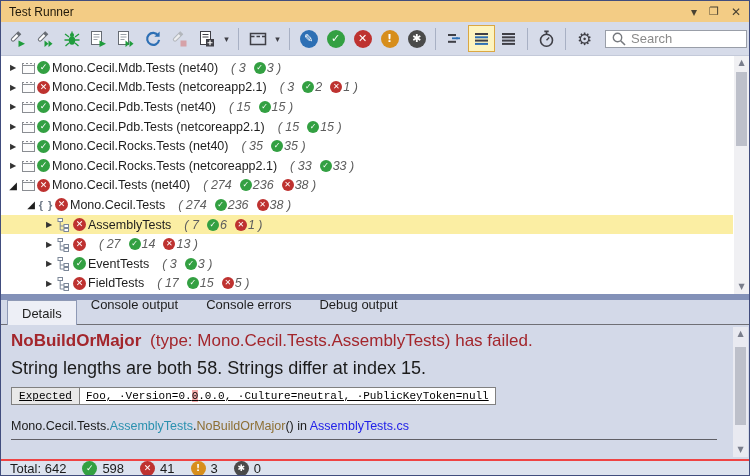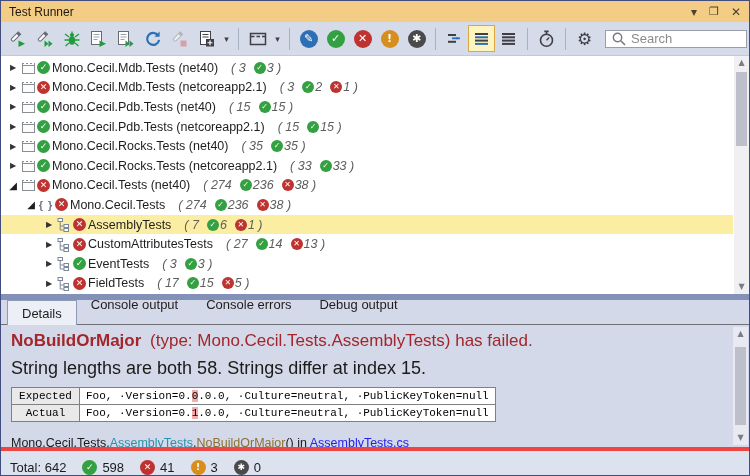--- a/index.html
+++ b/index.html
@@ -59,30 +59,30 @@
   .tabstrip::after { content:""; position:absolute; left:0; right:0; bottom:0; height:1px; background:#6F6F75; }
   .tab { height:32px; line-height:24px; padding:0 14px; font-size:13px; color:#1e1e1e; }
   .tab.active { background:#EDEFF6; border:1px solid #8E99B5; border-bottom:none; position:relative; z-index:1; height:25px; line-height:25px; }
 
   
   .details { flex:1; position:relative; padding:4px 10px 0; overflow:hidden; background:#D3D9E8; }
   .err { font-size:17px; color:#A3262C; margin-top:2px; }
   .err b { font-weight:bold; margin-right:4px; }
   .msg { font-size:18px; color:#1b1b1b; margin-top:7px; }
   .diff { border-collapse:collapse; margin-top:8px; font-family:"Liberation Mono",monospace; font-size:11px; }
-  .diff th, .diff td { border:1px solid #808080; padding:2px 6px; font-weight:normal; }
+  .diff th, .diff td { border:1px solid #808080; padding:2px 6px; font-weight:normal;text-decoration:underline; }
   .diff th { background:#E9E9E9; width:68px; text-align:center; }
   .diff td { background:#fff; white-space:pre; }
   .hl { background:#F5ADAD; }
   .stack { font-size:12.5px; margin-top:14px; color:#1b1b1b; white-space:nowrap; }
   .c-class { color:#2B91AF; } .c-method { color:#8D6F34; } .c-file { color:#2222E8; cursor:pointer; }
   .rule { border-top:1px solid #5F5F66; margin-top:6px; width:706px; }
 
   
-  .statusbar { height:28px; background:#DCE2EE; border-top:4px solid #ef4444; display:flex; align-items:flex-end; padding:0 9px; font-size:13px; color:#1b1b1b; flex:0 0 auto; }
+  .statusbar { height:16px; background:#DCE2EE; border-top:2px solid #ef4444; display:flex; align-items:flex-start; padding:0 9px; font-size:13px; color:#1b1b1b; flex:0 0 auto; }
   .sb-item { display:flex; align-items:center; gap:5px; margin-left:16px; }
   .sic { width:15px; height:15px; border-radius:50%; color:#fff; font-size:9px; line-height:15px; text-align:center; font-weight:bold; font-family:"DejaVu Sans",sans-serif; }
 </style>
 </head>
 <body>
 
 <div class="window">
 
   <div class="titlebar">
     <span class="title">Test Runner</span>
@@ -402,21 +402,20 @@
           <span class="exp">▶</span>
           <span class="ticon">
             <svg width="14" height="15" viewBox="0 0 14 15">
               <rect x="1" y="1.5" width="4.5" height="3" fill="#fff" stroke="#7C8798"></rect>
               <path d="M3.2 4.5 V13 M3.2 9 H7 M3.2 13 H7" stroke="#7C8798" fill="none"></path>
               <rect x="7" y="7.5" width="4.5" height="3" fill="#fff" stroke="#7C8798"></rect>
               <rect x="7" y="11.5" width="4.5" height="3" fill="#fff" stroke="#7C8798"></rect>
             </svg>
           </span>
           <span class="st failed">✕</span>
-          <span class="tname">CustomAttributesTests</span>
           <span class="cnts">
             <span>(&nbsp;27</span>
             <span class="mini passed">✓</span>
             <span>14</span>
             <span class="mini failed">✕</span>
             <span>13</span>
             <span>&nbsp;)</span>
           </span>
         </div>
         <div class="trow" style="padding-left: 42px;">
@@ -477,24 +476,20 @@
   </div>
 
   <div class="details">
     <div class="err"><b>NoBuildOrMajor</b><span> (type: Mono.Cecil.Tests.AssemblyTests) has failed.</span></div>
     <div class="msg">String lengths are both 58. Strings differ at index 15.</div>
     <table class="diff">
       <tbody>
           <tr>
             <th>Expected</th>
             <td>Foo, ·Version=0.<span class="hl">0</span>.0.0, ·Culture=neutral, ·PublicKeyToken=null</td>
-          </tr>
-          <tr>
-            <th>Actual</th>
-            <td>Foo, ·Version=0.<span class="hl">1</span>.0.0, ·Culture=neutral, ·PublicKeyToken=null</td>
           </tr>
         </tbody>
     </table>
     <div class="stack">
       <span>Mono.Cecil.Tests.</span><span class="c-class">AssemblyTests</span><span>.</span><span class="c-method">NoBuildOrMajor</span><span>() in </span><span class="c-file">AssemblyTests.cs</span>
     </div>
     <div class="rule"></div>
     <div class="vscroll" style="top:2px;bottom:2px;right:1px;">
       <span class="arr up">▲</span>
       <div class="thumb" style="top:20px;height:78px;"></div>

